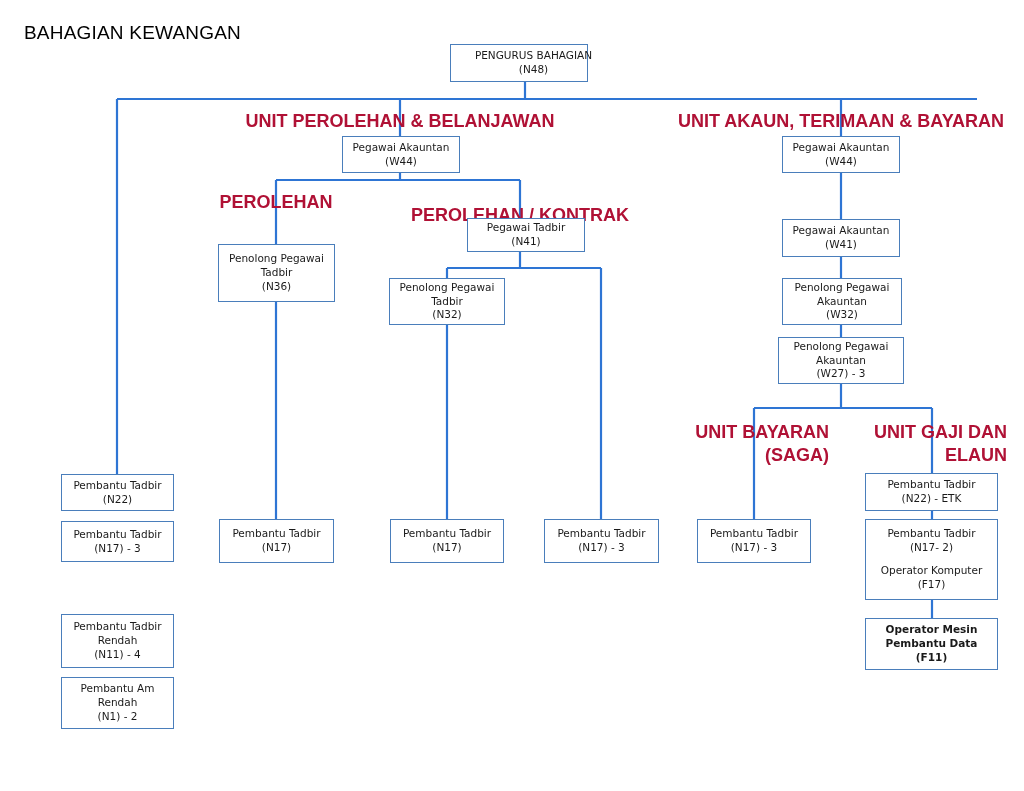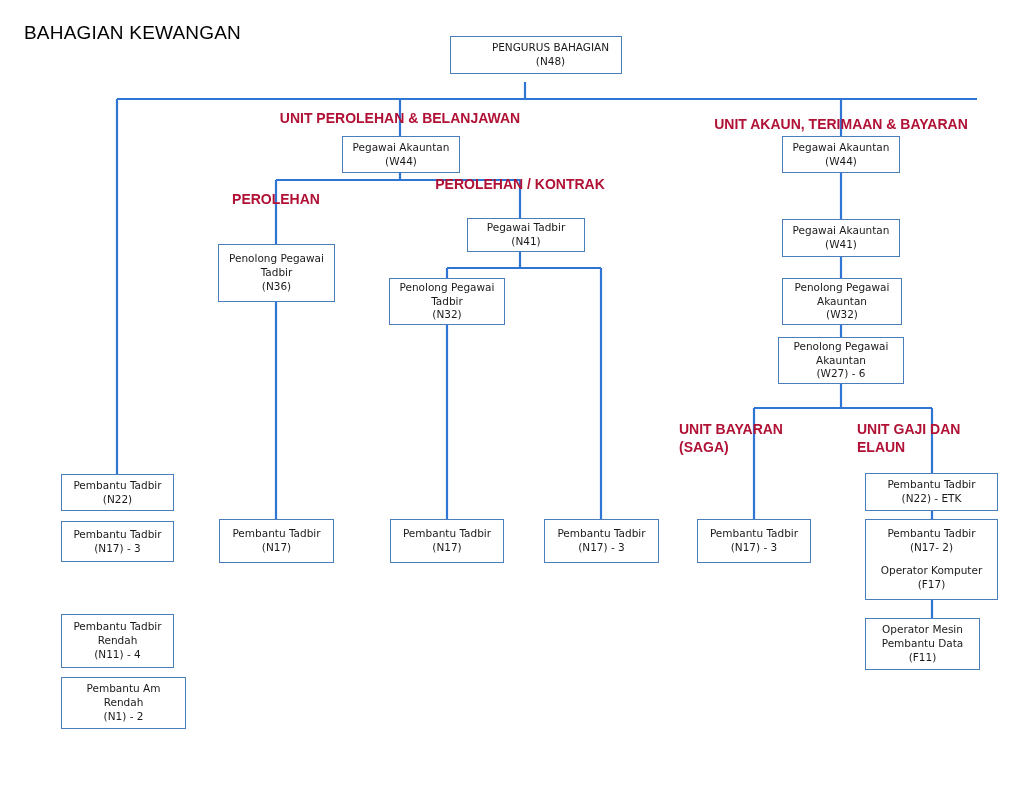--- a/index.html
+++ b/index.html
@@ -57,24 +57,24 @@
     display: block;
     white-space: nowrap;
   }
   .node .gap {
     display: block;
     height: 9px;
   }
   .unit-label {
     position: absolute;
     font-family: "Liberation Sans", sans-serif;
-    font-size: 14px;
+    font-size: 18px;
     font-weight: bold;
     color: #b01135;
-    text-align: left;
+    text-align: right;
     line-height: 1.25;
     white-space: nowrap;
     transform: translateX(-50%);
   }
   .unit-label.wrap {
     white-space: normal;
     width: 150px;
   }
 </style>
 </head>
@@ -120,37 +120,37 @@
       <path d="M841,384 L841,408"></path>
       <path d="M754,408 L932,408"></path>
       <path d="M754,408 L754,519"></path>
       <path d="M932,408 L932,473"></path>
 
       <path d="M932,511 L932,519"></path>
       <path d="M932,600 L932,618"></path>
     </g>
   </svg>
 
-  <div class="node" style="left:450px; top:36px; width:172px; height:38px;padding-left:32px;">
+  <div class="node" style="left:450px; top:44px; width:138px; height:38px;padding-left:32px;">
     <span class="ln">PENGURUS BAHAGIAN</span>
     <span class="ln">(N48)</span>
   </div>
 
   <div class="unit-label" style="left:400px; top:110px;">UNIT PEROLEHAN &amp; BELANJAWAN</div>
 
-  <div class="unit-label" style="left:841px; top:110px;margin-top:6px;">UNIT AKAUN, TERIMAAN &amp; BAYARAN</div>
+  <div class="unit-label" style="left:841px; top:110px;">UNIT AKAUN, TERIMAAN &amp; BAYARAN</div>
 
   <div class="node" style="left:342px; top:136px; width:118px; height:37px;">
     <span class="ln">Pegawai Akauntan</span>
     <span class="ln">(W44)</span>
   </div>
 
   <div class="unit-label" style="left:276px; top:191px;">PEROLEHAN</div>
 
-  <div class="unit-label" style="left:520px; top:176px;">PEROLEHAN / KONTRAK</div>
+  <div class="unit-label" style="left:520px; top:204px;">PEROLEHAN / KONTRAK</div>
 
   <div class="node" style="left:218px; top:244px; width:117px; height:58px;">
     <span class="ln">Penolong Pegawai</span>
     <span class="ln">Tadbir</span>
     <span class="ln">(N36)</span>
   </div>
 
   <div class="node" style="left:219px; top:519px; width:115px; height:44px;">
     <span class="ln">Pembantu Tadbir</span>
     <span class="ln">(N17)</span>
@@ -186,21 +186,21 @@
     <span class="ln">Pembantu Tadbir</span>
     <span class="ln">(N17) - 3</span>
   </div>
 
   <div class="node" style="left:61px; top:614px; width:113px; height:54px;">
     <span class="ln">Pembantu Tadbir</span>
     <span class="ln">Rendah</span>
     <span class="ln">(N11) - 4</span>
   </div>
 
-  <div class="node" style="left:61px; top:677px; width:125px; height:52px;">
+  <div class="node" style="left:61px; top:677px; width:113px; height:52px;">
     <span class="ln">Pembantu Am</span>
     <span class="ln">Rendah</span>
     <span class="ln">(N1) - 2</span>
   </div>
 
   <div class="node" style="left:782px; top:136px; width:118px; height:37px;">
     <span class="ln">Pegawai Akauntan</span>
     <span class="ln">(W44)</span>
   </div>
 
@@ -211,21 +211,21 @@
 
   <div class="node" style="left:782px; top:278px; width:120px; height:47px;">
     <span class="ln">Penolong Pegawai</span>
     <span class="ln">Akauntan</span>
     <span class="ln">(W32)</span>
   </div>
 
   <div class="node" style="left:778px; top:337px; width:126px; height:47px;">
     <span class="ln">Penolong Pegawai</span>
     <span class="ln">Akauntan</span>
-    <span class="ln">(W27) - 6</span>
+    <span class="ln">(W27) - 3</span>
   </div>
 
   <div class="unit-label wrap" style="left:932px; top:421px;">
     <span>UNIT GAJI DAN</span><br>
     <span>ELAUN</span>
   </div>
 
   <div class="unit-label wrap" style="left:754px; top:421px;">
     <span>UNIT BAYARAN</span><br>
     <span>(SAGA)</span>
@@ -242,19 +242,19 @@
   </div>
 
   <div class="node" style="left:865px; top:519px; width:133px; height:81px;">
     <span class="ln">Pembantu Tadbir</span>
     <span class="ln">(N17- 2)</span>
     <span class="gap"></span>
     <span class="ln">Operator Komputer</span>
     <span class="ln">(F17)</span>
   </div>
 
-  <div class="node" style="left:865px; top:618px; width:115px; height:52px;">
+  <div class="node" style="left:865px; top:618px; width:133px; height:52px;font-weight:bold;">
     <span class="ln">Operator Mesin</span>
     <span class="ln">Pembantu Data</span>
     <span class="ln">(F11)</span>
   </div>
 
 </div>
 
 </body></html>

